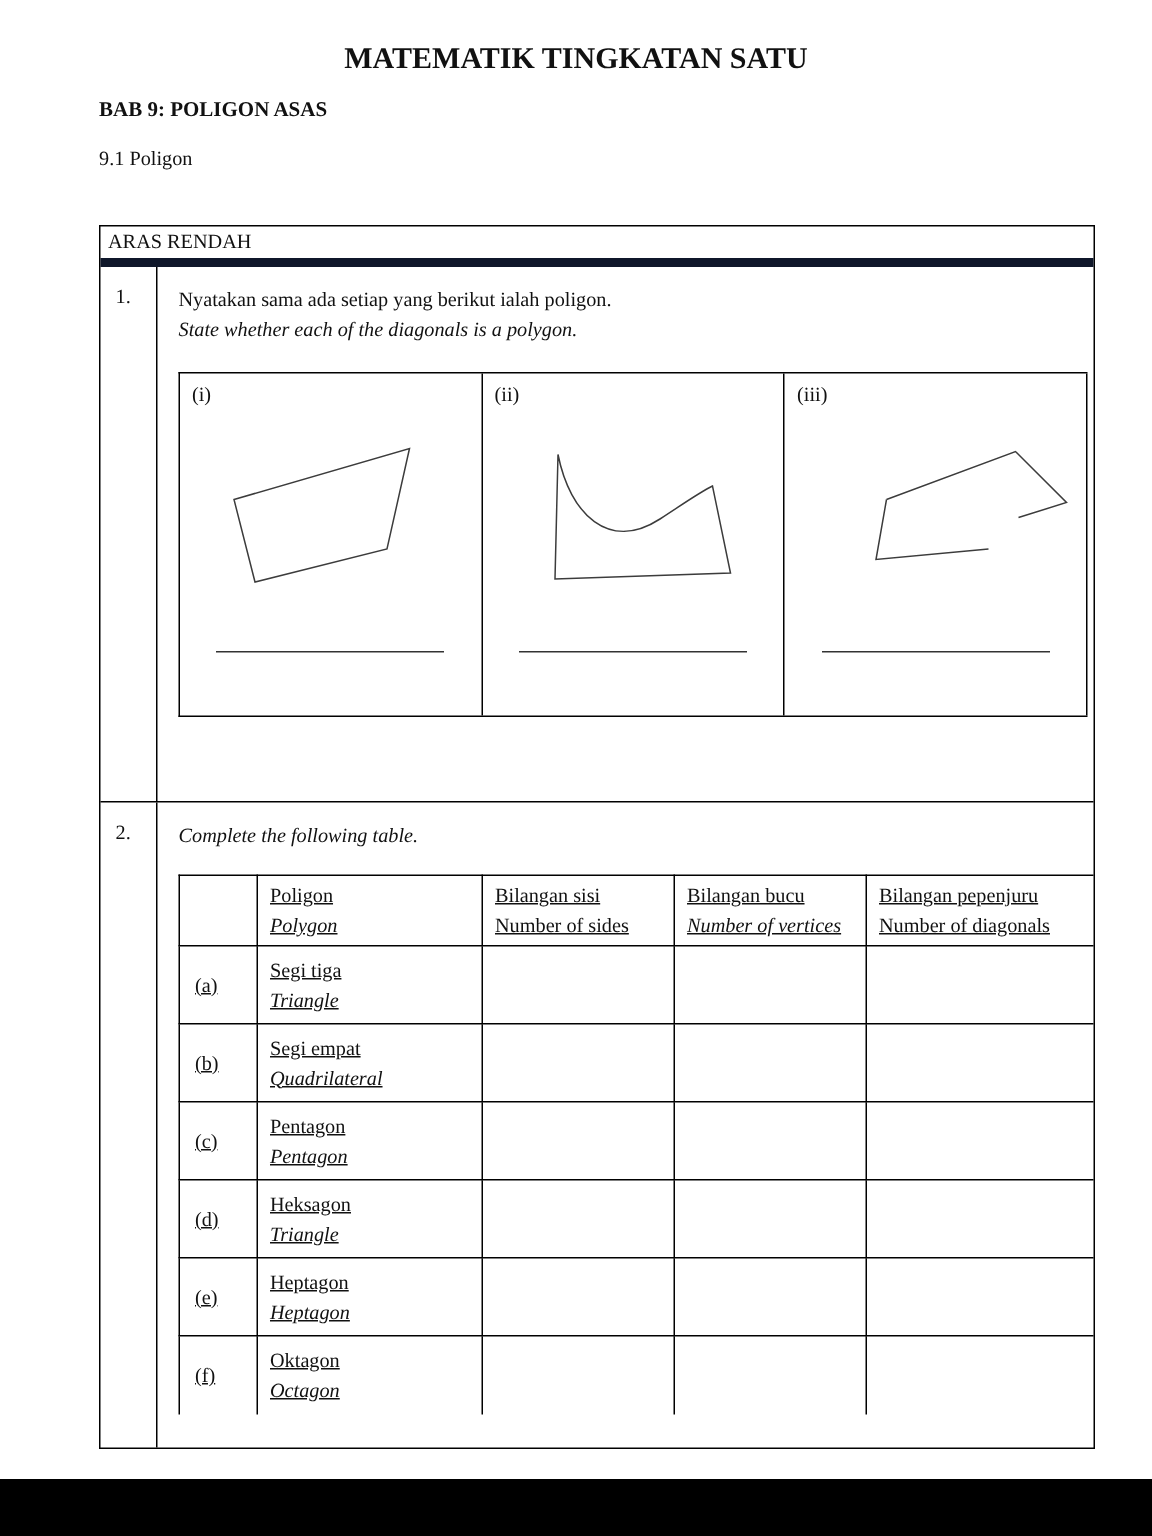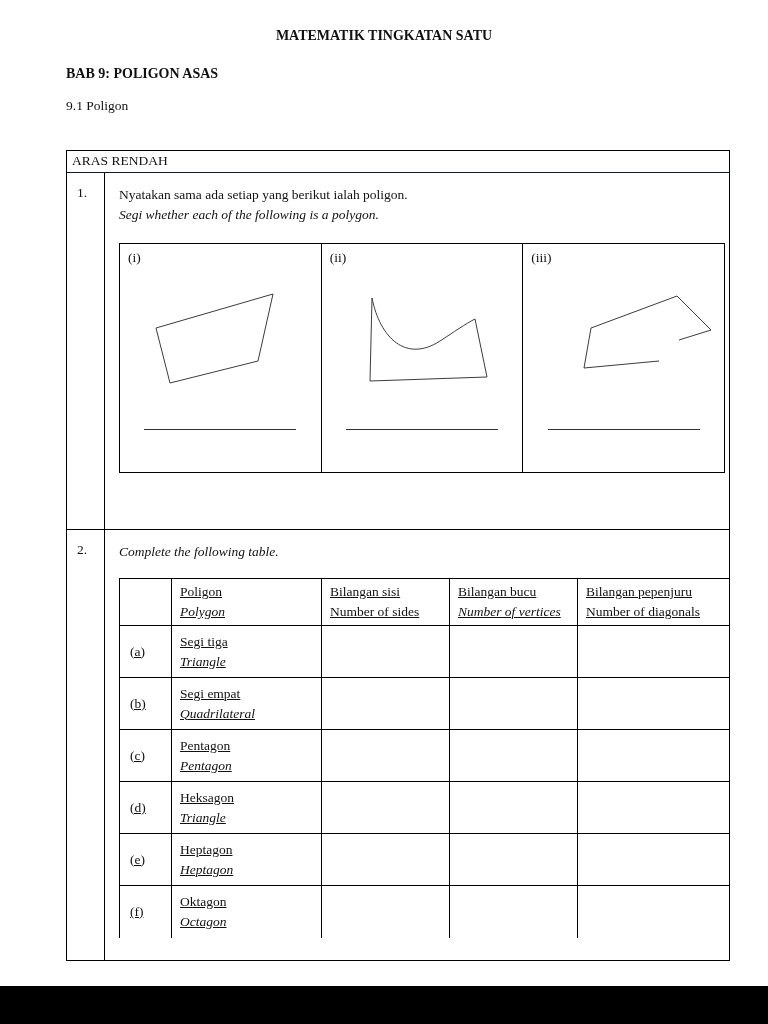--- a/index.html
+++ b/index.html
@@ -4,27 +4,27 @@
 <style>
   * { margin:0; padding:0; box-sizing:border-box; }
   html,body { background:#9a9a9a; }
   .page {
     width:768px; height:1024px; margin:0 auto; background:#ffffff;
     position:relative; overflow:hidden;
     font-family:"Liberation Serif","DejaVu Serif",serif;
     color:#111; font-size:13.5px;
   }
   .doc-title { position:absolute; top:28px; left:0; width:100%; text-align:center;
-    font-weight:bold; font-size:14px; }
+    font-weight:bold; font-size:20px; }
   .chapter { position:absolute; top:66px; left:66px; font-weight:bold; font-size:14px; }
   .section { position:absolute; top:98px; left:66px; font-size:13.5px;text-align:center; }
 
   .outer-table { position:absolute; top:150px; left:66px; width:664px;
     border:1px solid #000; background:#fff; }
-  .aras-row { border-bottom:1px solid #0f172a; padding:2px 5px 3px 5px; font-size:13.5px; }
+  .aras-row { border-bottom:6px solid #0f172a; padding:2px 5px 3px 5px; font-size:13.5px; }
   .q-row { display:flex; border-bottom:1px solid #000; }
   .q-row.last { border-bottom:none; }
   .num-cell { width:38px; flex:0 0 38px; border-right:1px solid #000;
     padding:12px 0 0 10px; font-size:13.5px; }
   .content-cell { flex:1 1 auto; padding:12px 4px 0 14px; }
   .q1-row { height:357px; }
   .q2-row { height:430px; }
   .q-text { line-height:20px; }
   .it { font-style:italic; }
 
@@ -60,21 +60,21 @@
   <div class="section">9.1 Poligon</div>
 
   <div class="outer-table">
 
     <div class="aras-row">ARAS RENDAH</div>
 
     <div class="q-row q1-row">
       <div class="num-cell">1.</div>
       <div class="content-cell">
         <div class="q-text">Nyatakan sama ada setiap yang berikut ialah poligon.</div>
-        <div class="q-text it">Segi whether each of the following is a polygon.</div>
+        <div class="q-text it">State whether each of the diagonals is a polygon.</div>
 
         <div class="fig-table">
 
           <div class="fig-cell">
             <div class="fig-label">(i)</div>
             <svg class="fig-svg" width="190" height="135" viewBox="0 0 190 135">
               <polygon points="30,62 147,28 132,95 44,117"></polygon>
             </svg>
             <div class="answer-line"></div>
           </div>

